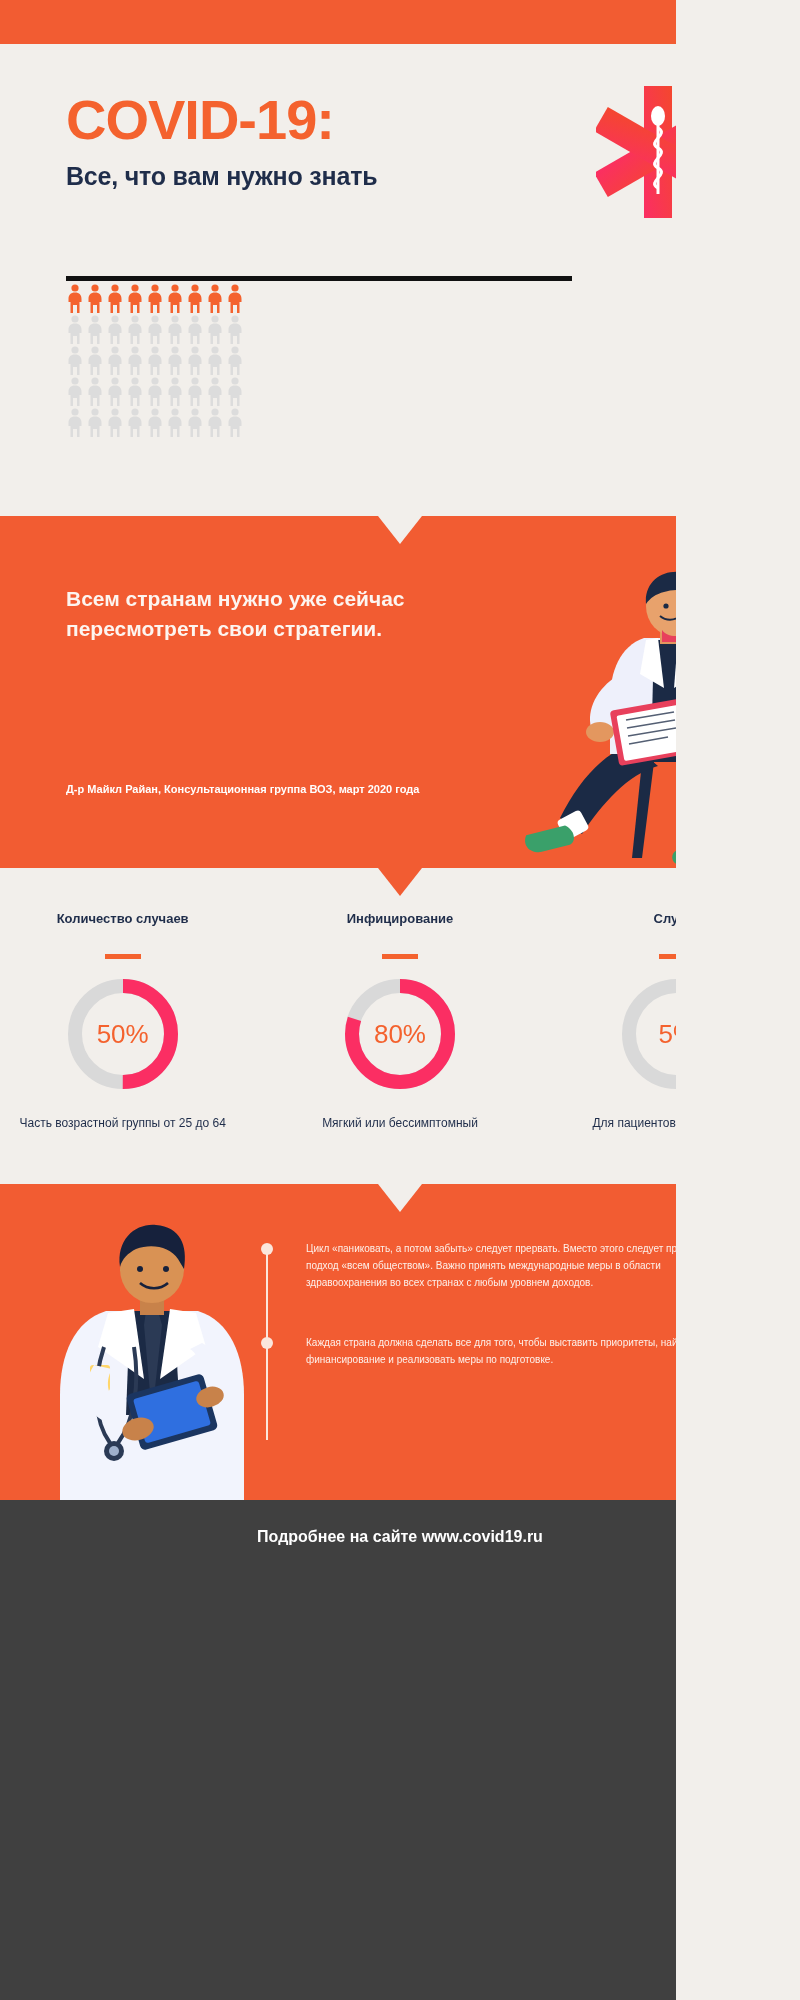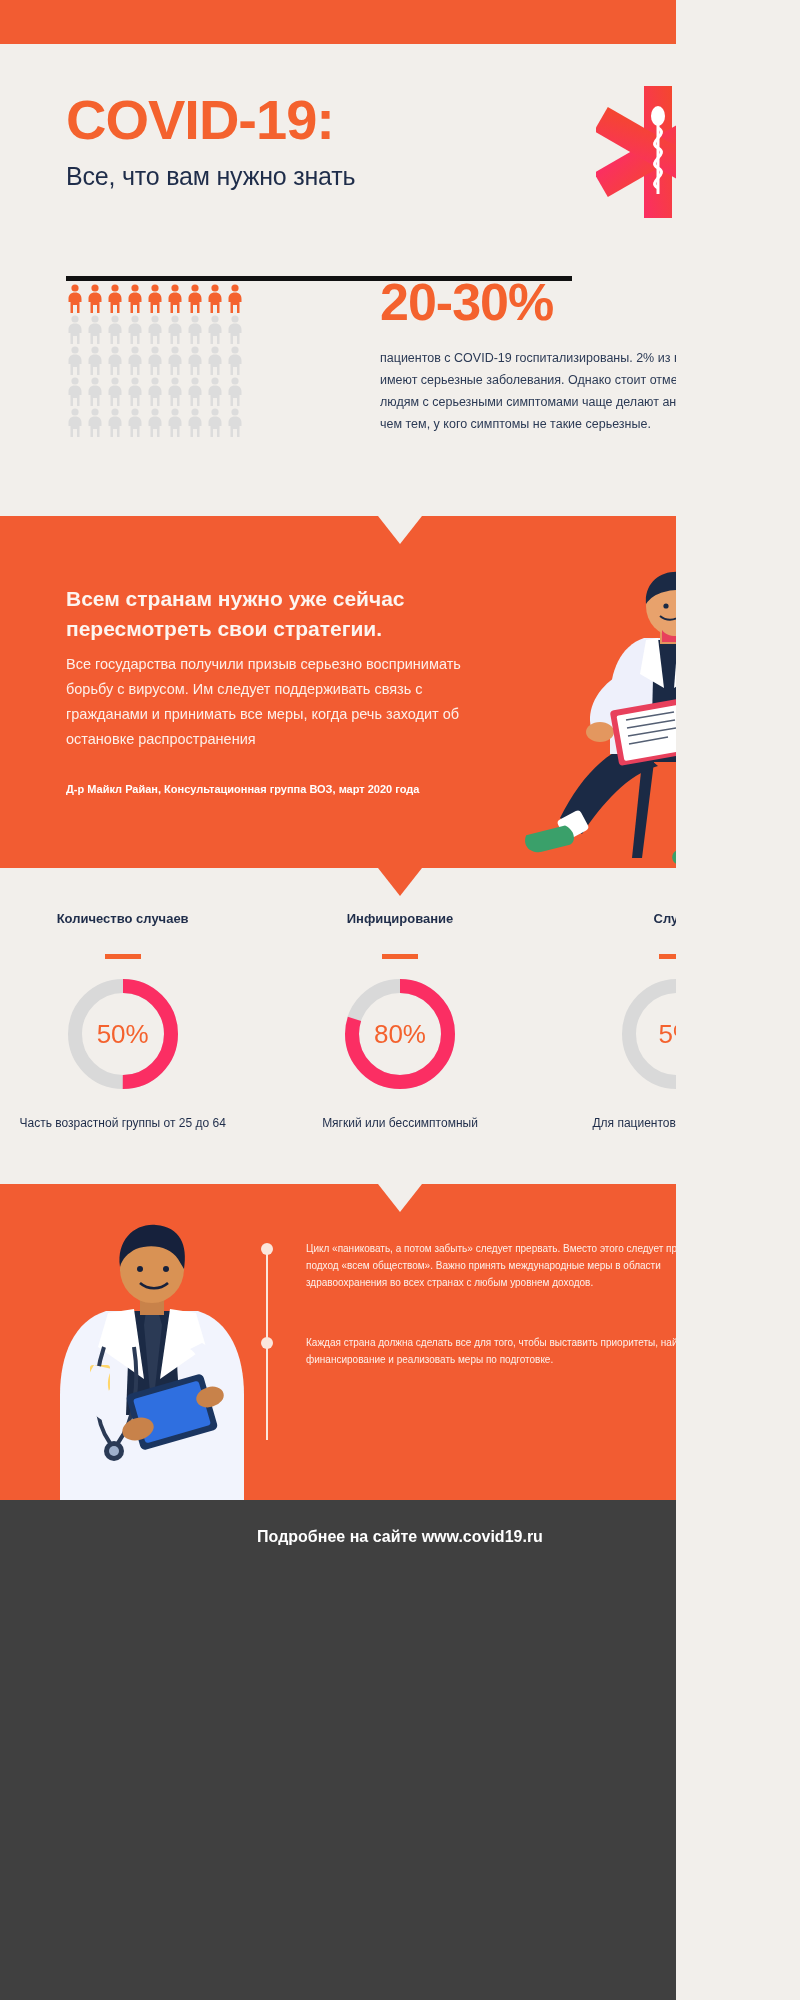--- a/index.html
+++ b/index.html
@@ -36,21 +36,21 @@
   .title-main {
     font-size: 56px;
     font-weight: 700;
     color: #f4622e;
     letter-spacing: -1px;
     line-height: 1;
   }
   .title-sub {
     margin-top: 14px;
     font-size: 25px;
-    font-weight: 400;
+    font-weight: 700;
     color: #1f2d4a;
     letter-spacing: -0.2px;
   }
   .rule {
     position: absolute;
     left: 66px; top: 232px;
     width: 506px; height: 5px;
     background: #111111;
   }
   .medical-star {
@@ -464,30 +464,25 @@
       <svg class="person" viewBox="0 0 18 30">
           <circle cx="9" cy="4" r="3.6" fill="#dcdcdc"></circle>
           <path d="M9 8.5 C4.5 8.5 2.5 11 2.5 15 L2.5 18 L4.5 18 L4.5 29 L7 29 L7 21 L11 21 L11 29 L13.5 29 L13.5 18 L15.5 18 L15.5 15 C15.5 11 13.5 8.5 9 8.5 Z" fill="#dcdcdc"></path>
         </svg>
       <svg class="person" viewBox="0 0 18 30">
           <circle cx="9" cy="4" r="3.6" fill="#dcdcdc"></circle>
           <path d="M9 8.5 C4.5 8.5 2.5 11 2.5 15 L2.5 18 L4.5 18 L4.5 29 L7 29 L7 21 L11 21 L11 29 L13.5 29 L13.5 18 L15.5 18 L15.5 15 C15.5 11 13.5 8.5 9 8.5 Z" fill="#dcdcdc"></path>
         </svg>
     </div>
 
-    <div class="stat-right">
-      <div class="big-number">20-30%</div>
-      <div class="stat-para">пациентов с COVID-19 госпитализированы. 2% из них имеют серьезные заболевания. Однако стоит отметить, что людям с серьезными симптомами чаще делают анализы чем тем, у кого симптомы не такие серьезные.</div>
-    </div>
   </div>
 
   <div class="quote-section">
     <div class="notch"></div>
     <div class="quote-title">Всем странам нужно уже сейчас пересмотреть свои стратегии.</div>
-    <div class="quote-body">Все государства получили призыв серьезно воспринимать борьбу с вирусом. Им следует поддерживать связь с гражданами и принимать все меры, когда речь заходит об остановке распространения</div>
     <div class="quote-attr">Д-р Майкл Райан, Консультационная группа ВОЗ, март 2020 года</div>
 
     <svg class="doctor-sitting" viewBox="0 0 290 300">
 
       <rect x="150" y="176" width="118" height="10" rx="2" fill="#e8405c"></rect>
       <rect x="150" y="186" width="118" height="8" fill="#1b2a45"></rect>
       <path d="M160 194 L150 290 L160 290 L172 194 Z" fill="#1b2a45"></path>
       <path d="M258 194 L268 290 L258 290 L246 194 Z" fill="#1b2a45"></path>
       <path d="M200 194 L196 290 L206 290 L210 194 Z" fill="#3aa06a"></path>
       <path d="M232 194 L240 290 L230 290 L224 194 Z" fill="#3aa06a"></path>

